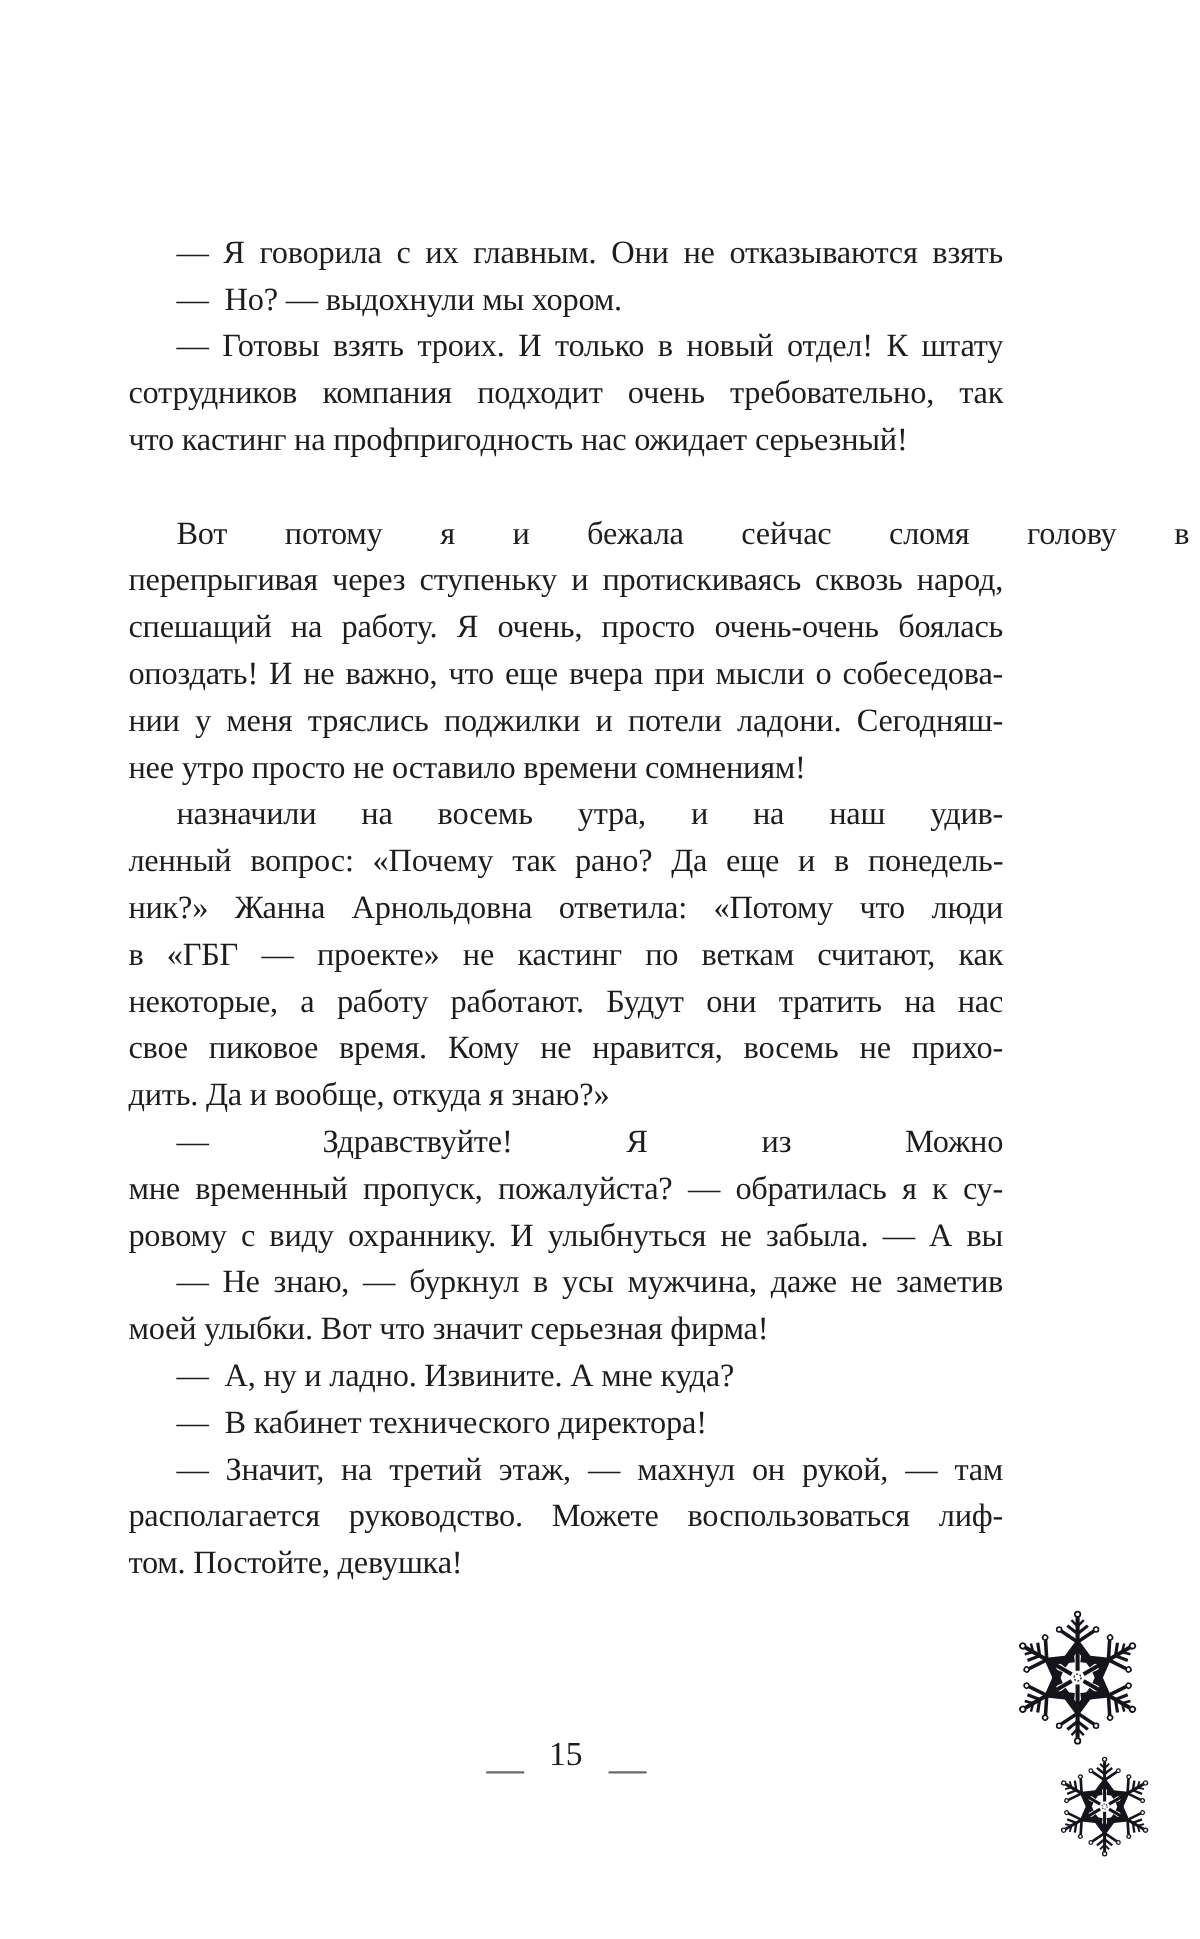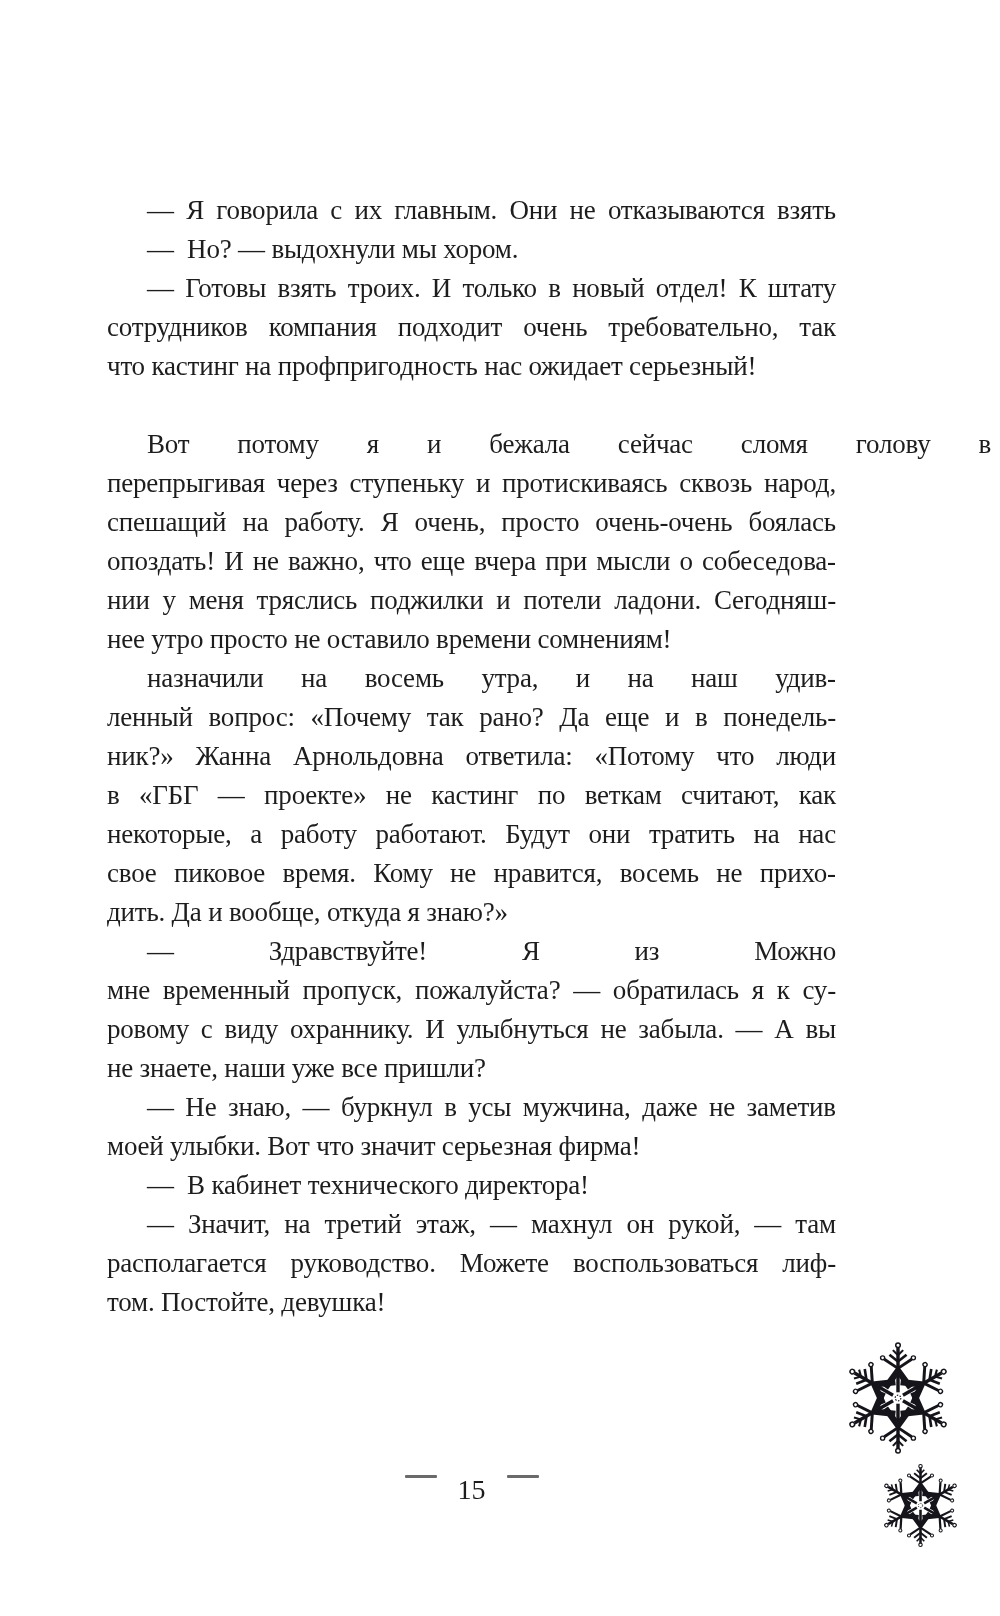--- a/index.html
+++ b/index.html
@@ -44,23 +44,22 @@
     margin-top: 39px;
     gap: 48px;
   }
   .page-footer {
     position: absolute;
     left: 107px;
     top: 1448px;
     width: 729px;
     display: flex;
     justify-content: center;
-    align-items: flex-start;
+    align-items: flex-end;
     gap: 21px;
-    margin-top: 27px;
   }
   .footer-rule {
     width: 32px;
     height: 2.5px;
     border-radius: 1px;
     background: var(--rule, #6a6a6a);
   }
   .page-number {
     font-size: 28px;
     line-height: 30px;
@@ -276,35 +275,35 @@
         <span>виду</span>
         <span>охраннику.</span>
         <span>И</span>
         <span>улыбнуться</span>
         <span>не</span>
         <span>забыла.</span>
         <span>—</span>
         <span>А</span>
         <span>вы</span>
       </div>
-      <div class="line">не знаете, наши уже все пришли?</div>
       <div class="line indent j">
         <span>—</span>
         <span>Не</span>
         <span>знаю,</span>
         <span>—</span>
         <span>буркнул</span>
         <span>в</span>
         <span>усы</span>
         <span>мужчина,</span>
         <span>даже</span>
         <span>не</span>
         <span>заметив</span>
       </div>
       <div class="line">моей улыбки. Вот что значит серьезная фирма!</div>
+      <div class="line indent">— А, ну и ладно. Извините. А мне куда?</div>
       <div class="line indent">— В кабинет технического директора!</div>
       <div class="line indent j">
         <span>—</span>
         <span>Значит,</span>
         <span>на</span>
         <span>третий</span>
         <span>этаж,</span>
         <span>—</span>
         <span>махнул</span>
         <span>он</span>

